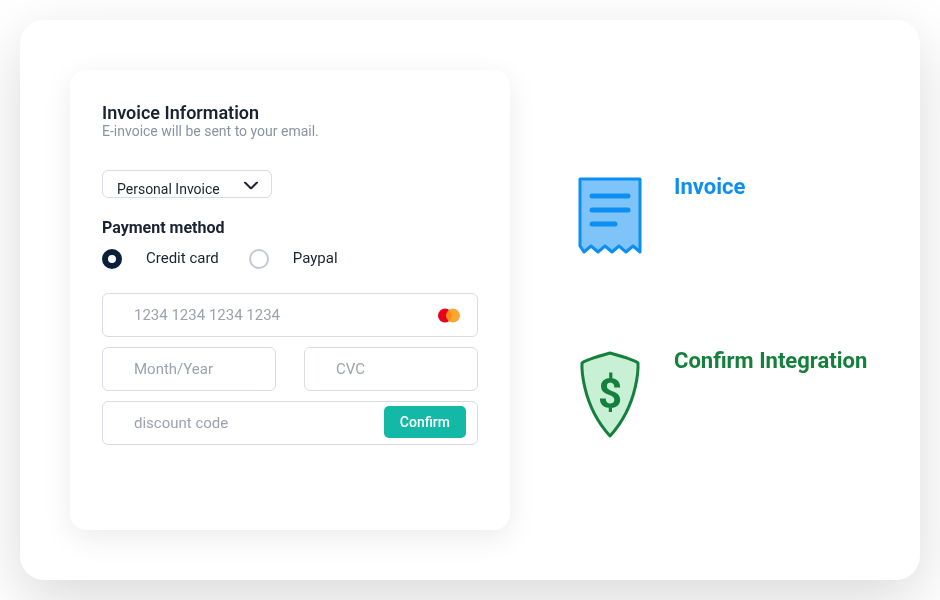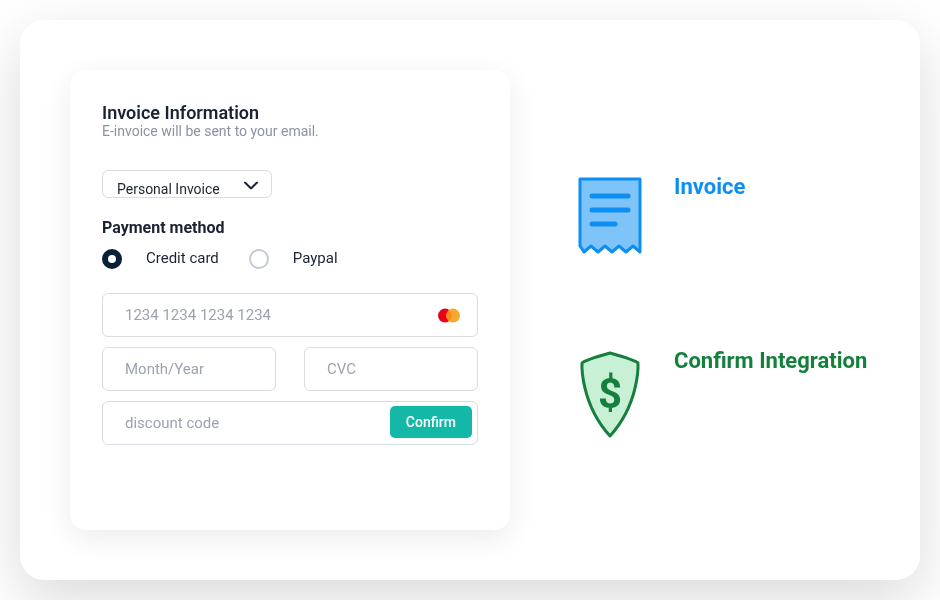--- a/index.html
+++ b/index.html
@@ -109,21 +109,21 @@
       border: 6px solid #0a1f3a;
     }
     
     .radio-label {
       font-size: 15px;
       color: #1a2332;
     }
     
     .input-field {
       width: 100%;
-      padding: 12px 22px;
+      padding: 12px 31px;
       border: 1px solid #d8dce3;
       border-radius: 6px;
       font-size: 15px;
       color: #1a2332;
       background: #fff;
       margin-bottom: 10px;
     }
     
     .input-field::placeholder {
       color: #9ca3af;
@@ -148,21 +148,21 @@
     .row .input-field {
       flex: 1;
     }
     
     .discount-wrapper {
       position: relative;
     }
     
     .confirm-btn {
       position: absolute;
-      right: 6px;
+      right: 12px;
       top: 5px;
       padding: 8px 16px;
       background: #14b8a6;
       color: #fff;
       border: none;
       border-radius: 5px;
       font-size: 14px;
       font-weight: 500;
       cursor: pointer;
     }

